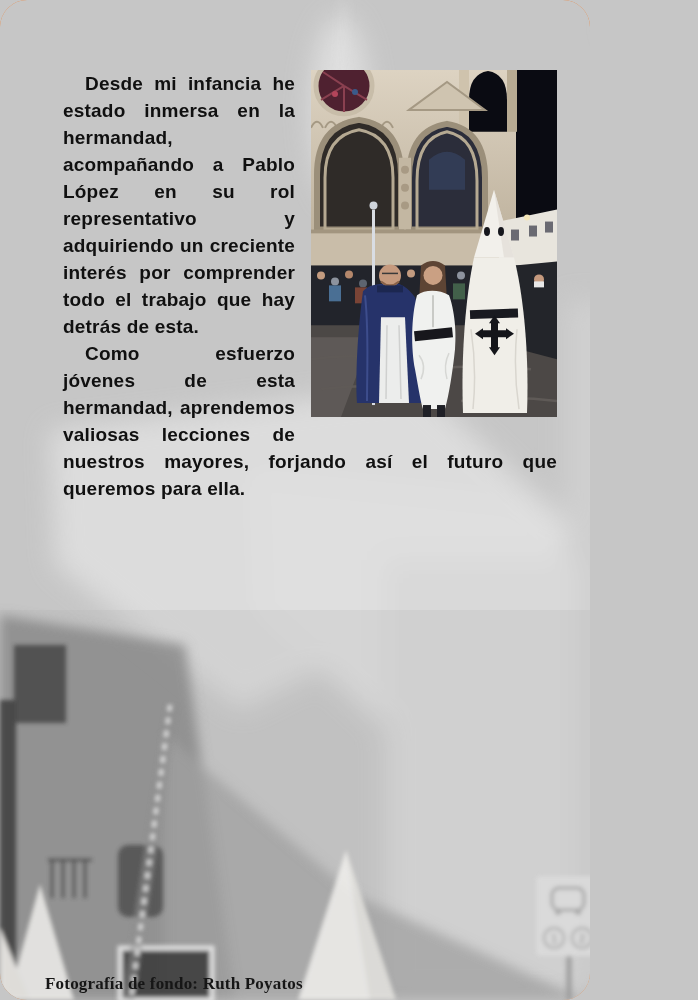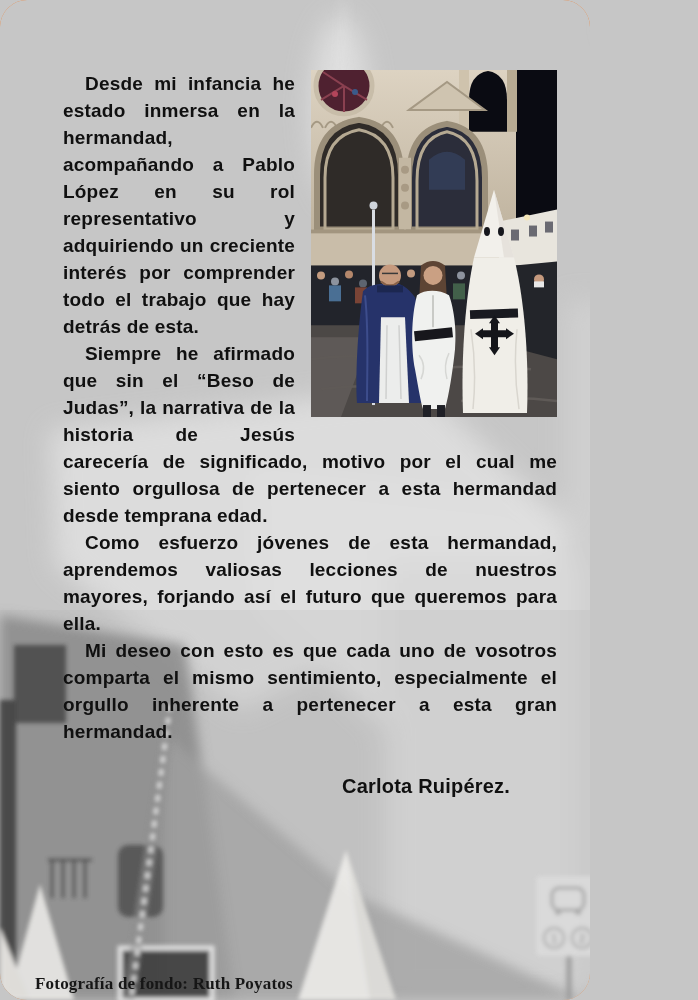--- a/index.html
+++ b/index.html
@@ -6,21 +6,21 @@
   .page{position:relative;width:590px;height:1000px;overflow:hidden;background:#f97316;border-radius:27px;}
   .bg{position:absolute;left:0;top:0;width:698px;height:1000px;z-index:0;}
   .content{position:relative;z-index:1;padding:70px 33px 0 63px;}
   .photo{float:right;width:246px;height:347px;margin:0 0 14px 16px;padding:0;}
   .photo svg{display:block;width:246px;height:347px;}
   .par{font-family:"Liberation Sans",sans-serif;font-weight:700;font-size:19px;line-height:27px;
        text-align:justify;text-indent:22px;color:#101010;margin:0;letter-spacing:.2px;}
   .body-start{clear:both;padding-top:14px;}
   .signature{font-family:"Liberation Sans",sans-serif;font-weight:700;font-size:20px;color:#101010;
        text-align:right;padding-right:47px;margin-top:30px;letter-spacing:.2px;}
-  .footer{position:absolute;z-index:1;left:35px;bottom:6px;font-family:"Liberation Serif",serif;
+  .footer{position:absolute;z-index:1;left:45px;bottom:6px;font-family:"Liberation Serif",serif;
        font-weight:700;font-size:17px;color:#161616;letter-spacing:.2px;}
   .sign-num{font-family:"Liberation Sans",sans-serif;font-weight:700;}
 </style>
 </head>
 <body>
 
 <div class="page">
 
   <svg class="bg" viewBox="0 0 698 1000" aria-hidden="true">
     <defs>
@@ -190,22 +190,19 @@
             <polygon points="183.5,286 189,278 178,278"></polygon>
             <polygon points="164,264.5 172,259 172,270"></polygon>
             <polygon points="203,264.5 195,259 195,270"></polygon>
           </g>
           <path d="M160,260 Q166,300 162,340 M206,260 Q202,300 208,340" stroke="#d9d6cf" stroke-width="1.5" fill="none"></path>
         </g>
       </svg>
     </figure>
 
     <p class="par">Desde mi infancia he estado inmersa en la hermandad, acompañando a Pablo López en su rol representativo y adquiriendo un creciente interés por comprender todo el trabajo que hay detrás de esta.</p>
-    <p class="par">Siempre he afirmado que sin el “Beso de Judas”, la narrativa de la historia de Jesús carecería de significado, motivo por el cual me siento orgullosa de pertenecer a esta hermandad desde temprana edad.</p>
 
     <p class="par">Como esfuerzo jóvenes de esta hermandad, aprendemos valiosas lecciones de nuestros mayores, forjando así el futuro que queremos para ella.</p>
-    <p class="par">Mi deseo con esto es que cada uno de vosotros comparta el mismo sentimiento, especialmente el orgullo inherente a pertenecer a esta gran hermandad.</p>
-
-    <div class="signature">Carlota Ruipérez.</div>
+
   </div>
 
   <div class="footer">Fotografía de fondo: Ruth Poyatos</div>
 </div>
 
 </body></html>

